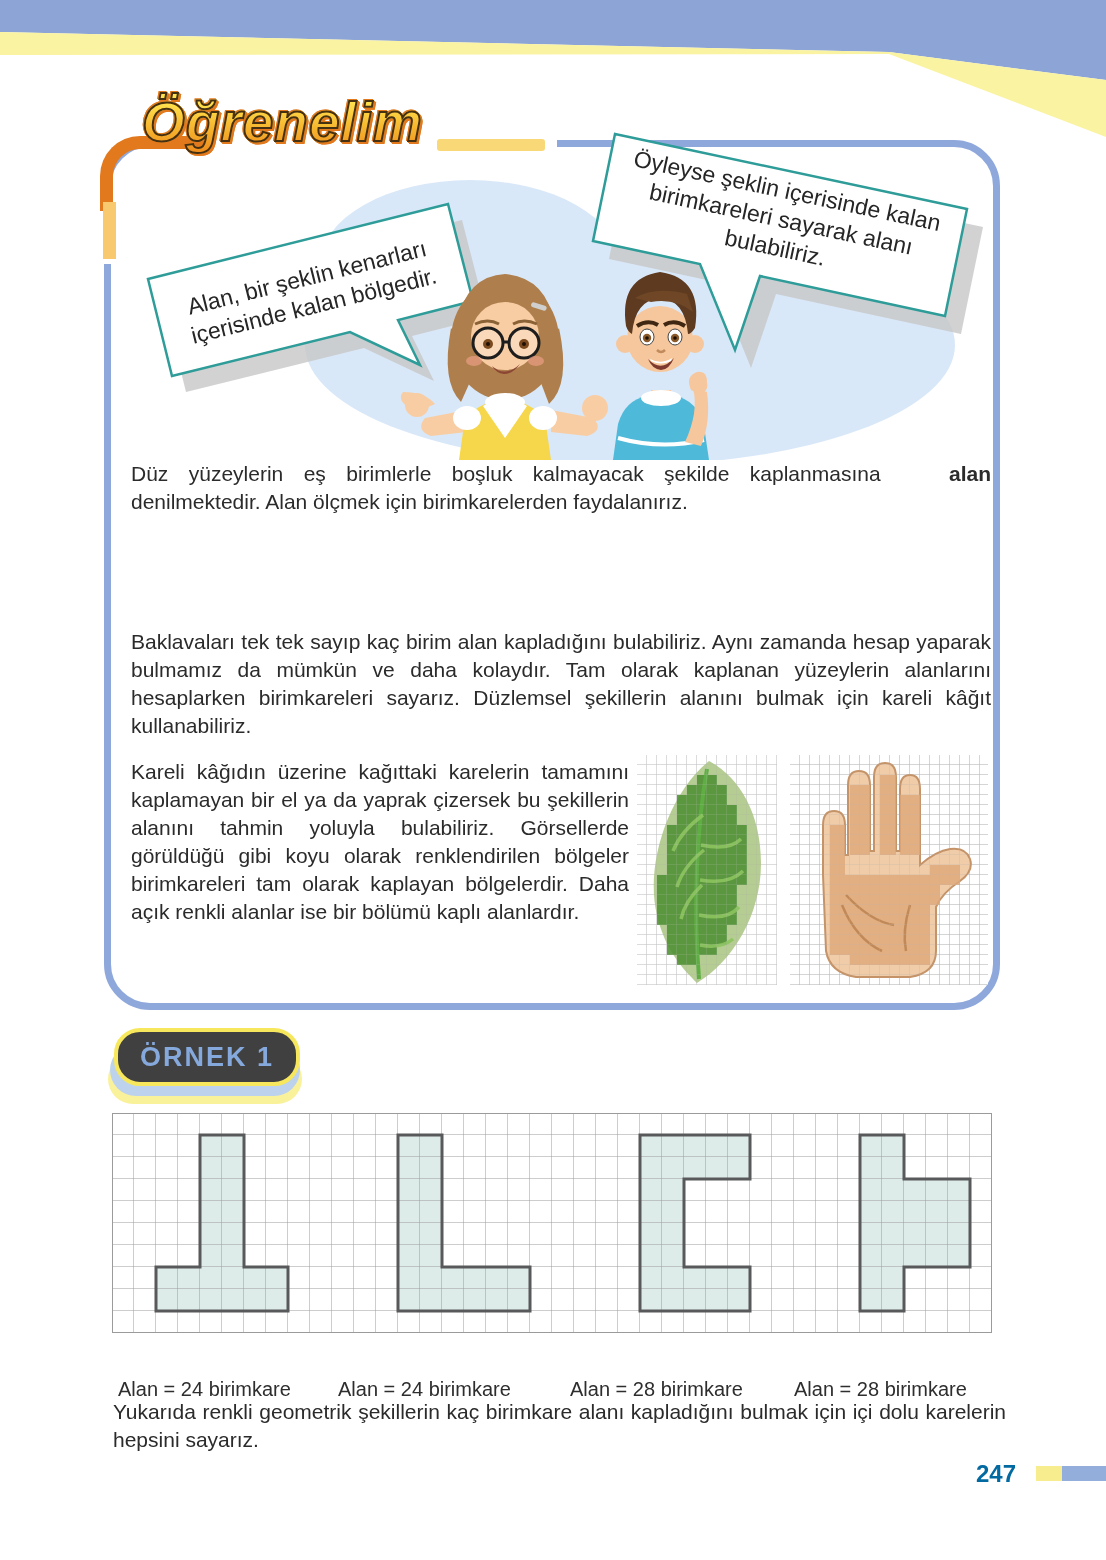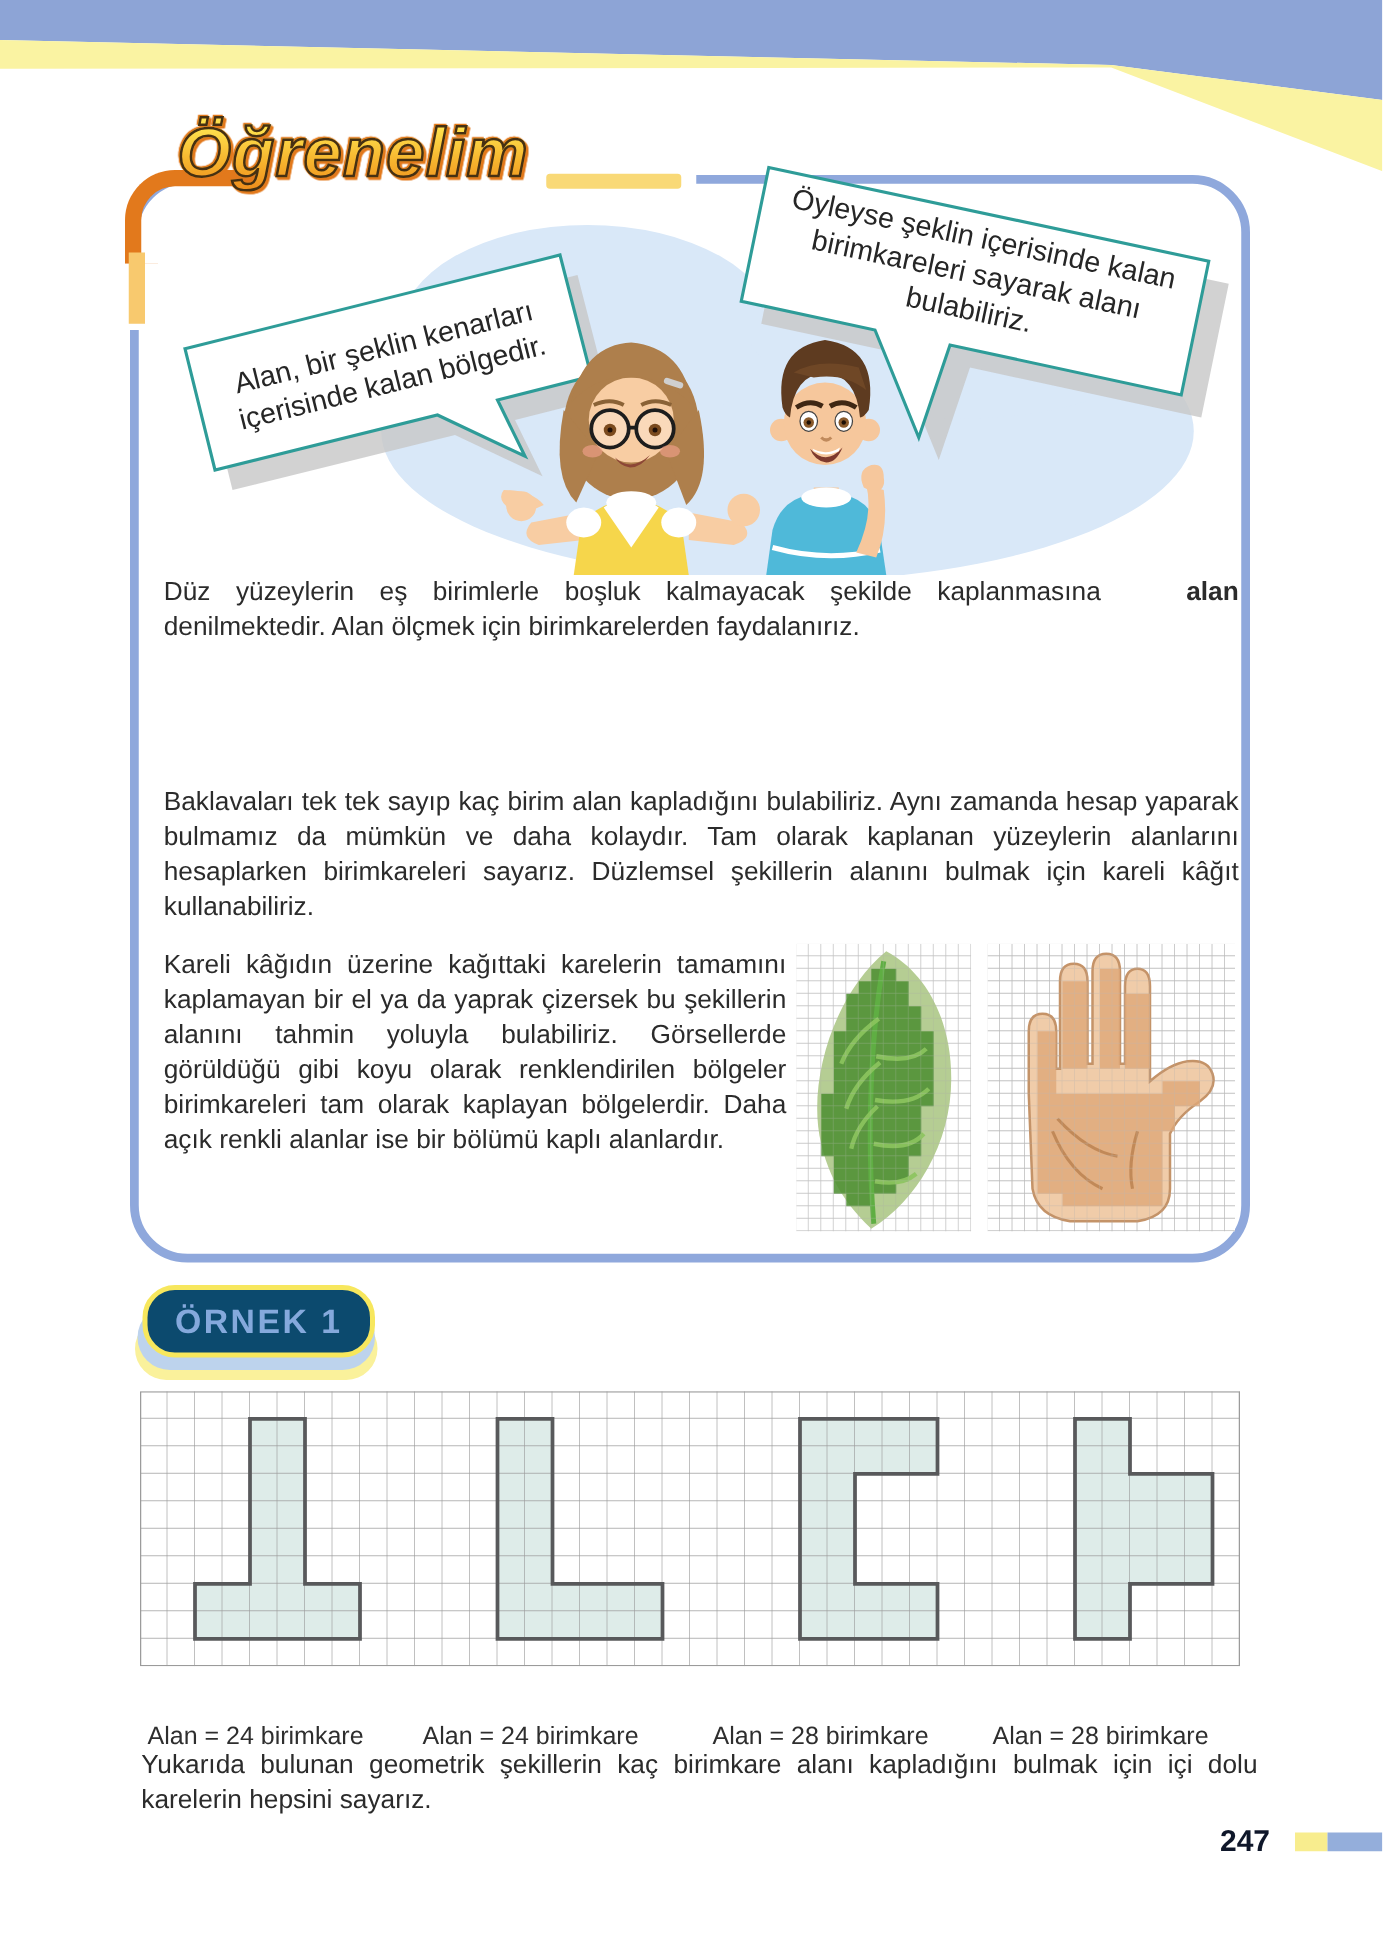--- a/index.html
+++ b/index.html
@@ -16,25 +16,25 @@
   .bar-lightorange{left:103px;top:202px;width:13px;height:57px;background:#f8c96e;}
   .dash-yellow{left:437px;top:139px;width:108px;height:12px;background:#f9d977;border-radius:3px;}
   .title{left:142px;top:90px;font-size:55px;font-weight:800;letter-spacing:1px;
     background:linear-gradient(180deg,#ffe14d 20%,#f6b52e 60%,#ef8f1d 95%);
     -webkit-background-clip:text;background-clip:text;color:#f6b52e;-webkit-text-fill-color:transparent;
     -webkit-text-stroke:2px #463012;
     text-shadow:0 0 0 rgba(0,0,0,0);filter:drop-shadow(2px 2px 0 #e2791c) drop-shadow(-1px -1px 0 #e2791c);font-style:italic;}
   
   .badge-shadow-y{left:108px;top:1054px;width:194px;height:50px;background:#faf19b;border-radius:26px;}
   .badge-shadow-b{left:110px;top:1044px;width:190px;height:52px;background:#bdd3ed;border-radius:26px;}
-  .badge{left:114px;top:1028px;width:178px;height:50px;background:#0c4a6e;border:4px solid #f7e75d;
+  .badge{left:114px;top:1028px;width:178px;height:50px;background:#404040;border:4px solid #f7e75d;
     border-radius:26px;display:flex;align-items:center;justify-content:center;}
   .badge span{font-size:27px;font-weight:bold;color:#85a9dc;letter-spacing:2px;}
   .area-label{top:1346px;font-size:20px;color:#2e2e2e;margin-top:32px;}
-  .pagenum{left:976px;top:1460px;font-size:24px;font-weight:bold;color:#0f172a;}
+  .pagenum{left:976px;top:1460px;font-size:24px;font-weight:bold;color:#0369a1;}
   .bar-y{left:1036px;top:1466px;width:26px;height:15px;background:#f8ed8e;}
   .bar-b{left:1062px;top:1466px;width:44px;height:15px;background:#94aedb;}
 </style>
 </head>
 <body>
 
 <div class="page">
 
   <svg class="abs" style="left:0;top:0" width="1106" height="140">
     <polygon points="0,0 1106,0 1106,80 889,52 0,32" fill="#8da4d6"></polygon>
@@ -194,19 +194,19 @@
     <polygon points="286,22 330,22 330,154 418,154 418,198 286,198" fill="none" stroke="#58595b" stroke-width="3"></polygon>
     <polygon points="528,22 638,22 638,66 572,66 572,154 638,154 638,198 528,198" fill="none" stroke="#58595b" stroke-width="3"></polygon>
     <polygon points="748,22 792,22 792,66 858,66 858,154 792,154 792,198 748,198" fill="none" stroke="#58595b" stroke-width="3"></polygon>
   </svg>
 
   <span class="abs area-label" style="left:118px">Alan = 24 birimkare</span>
   <span class="abs area-label" style="left:338px">Alan = 24 birimkare</span>
   <span class="abs area-label" style="left:570px">Alan = 28 birimkare</span>
   <span class="abs area-label" style="left:794px">Alan = 28 birimkare</span>
 
-  <div class="abs para" style="left:113px;top:1398px;width:893px">Yukarıda bulunan geometrik şekillerin kaç birimkare alanı kapladığını bulmak için içi dolu karelerin hepsini sayarız.</div>
+  <div class="abs para" style="left:113px;top:1398px;width:893px">Yukarıda renkli geometrik şekillerin kaç birimkare alanı kapladığını bulmak için içi dolu karelerin hepsini sayarız.</div>
 
   <span class="abs pagenum">247</span>
   <div class="abs bar-y"></div>
   <div class="abs bar-b"></div>
 
 </div>
 
 </body></html>

